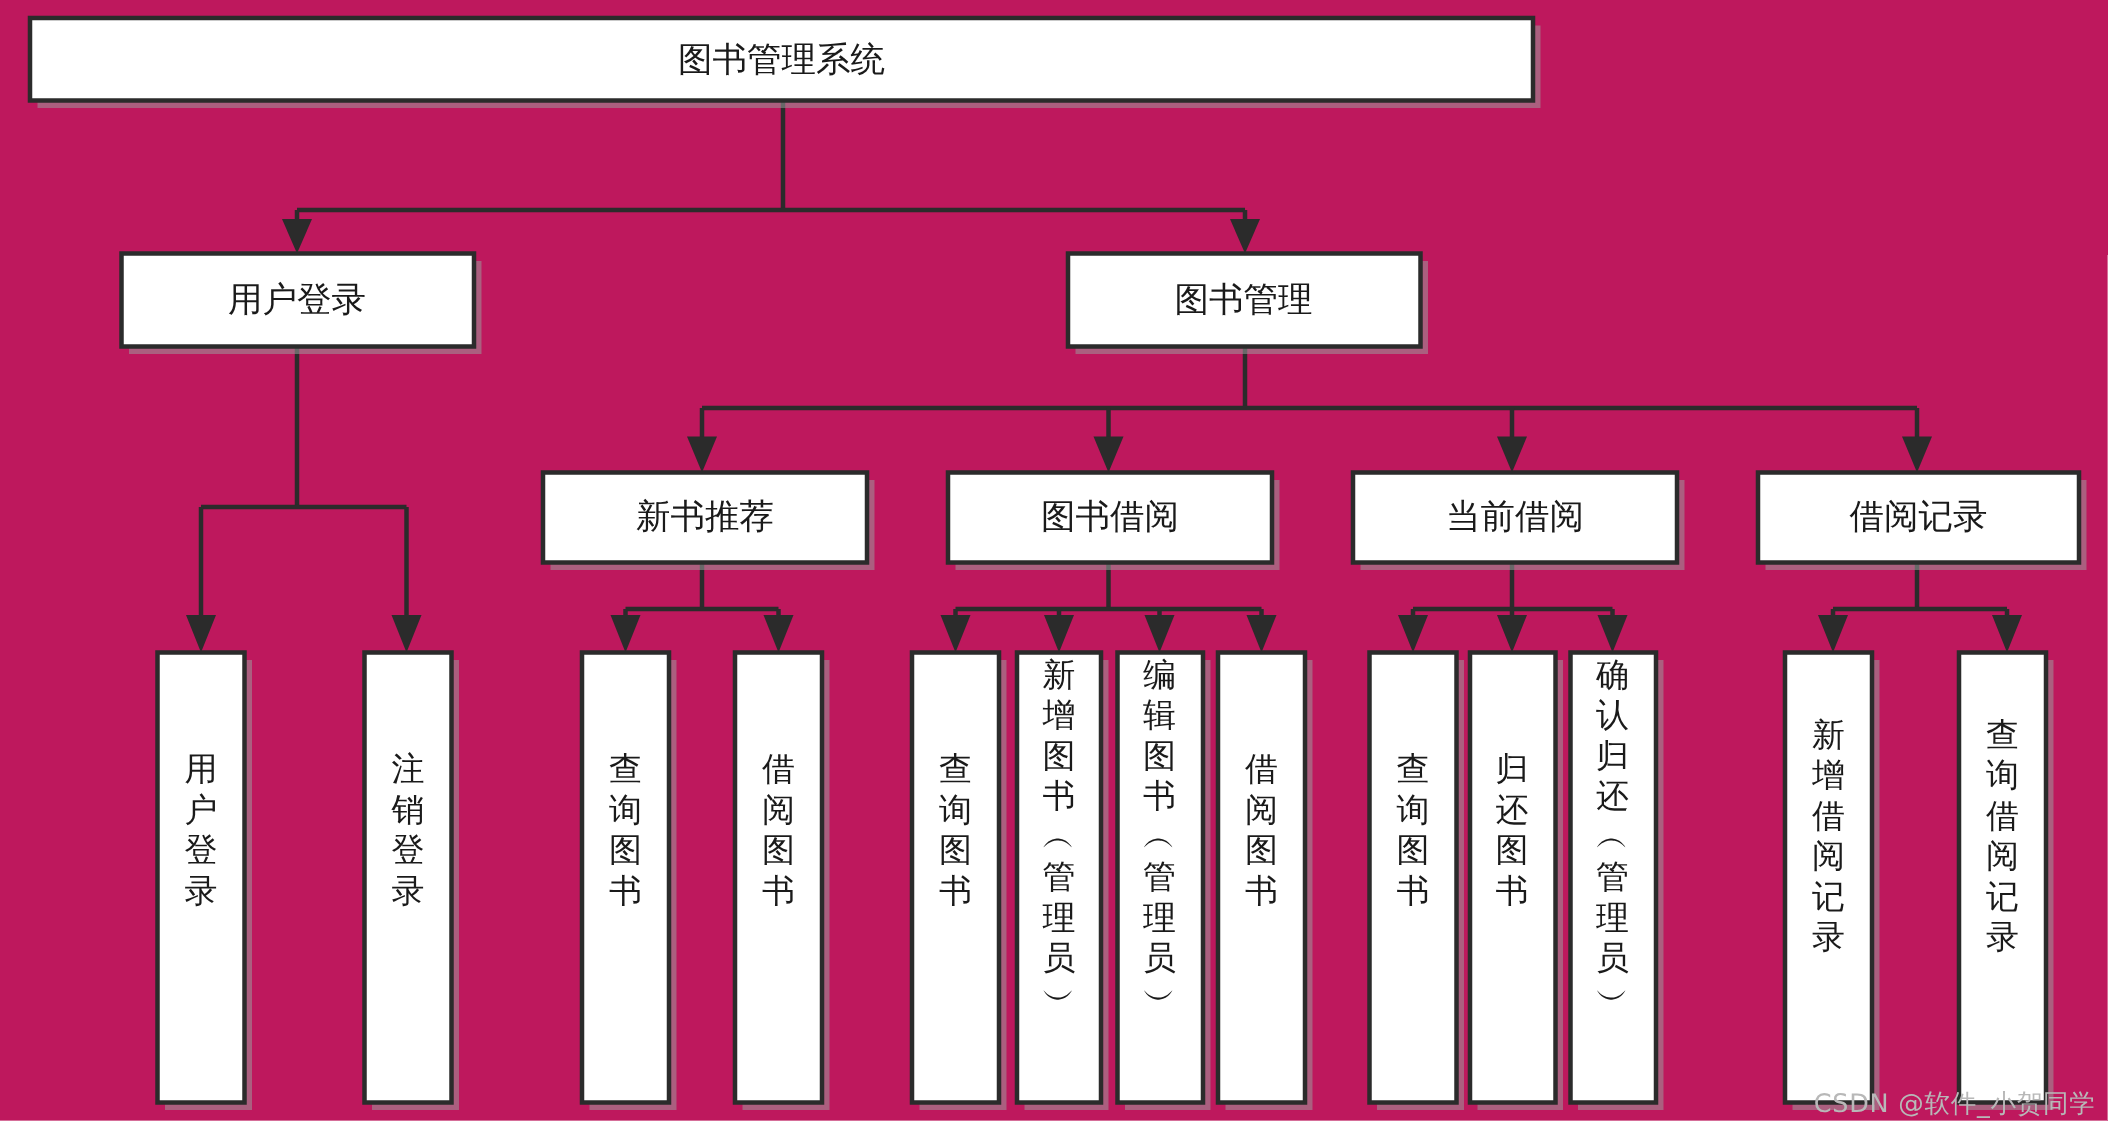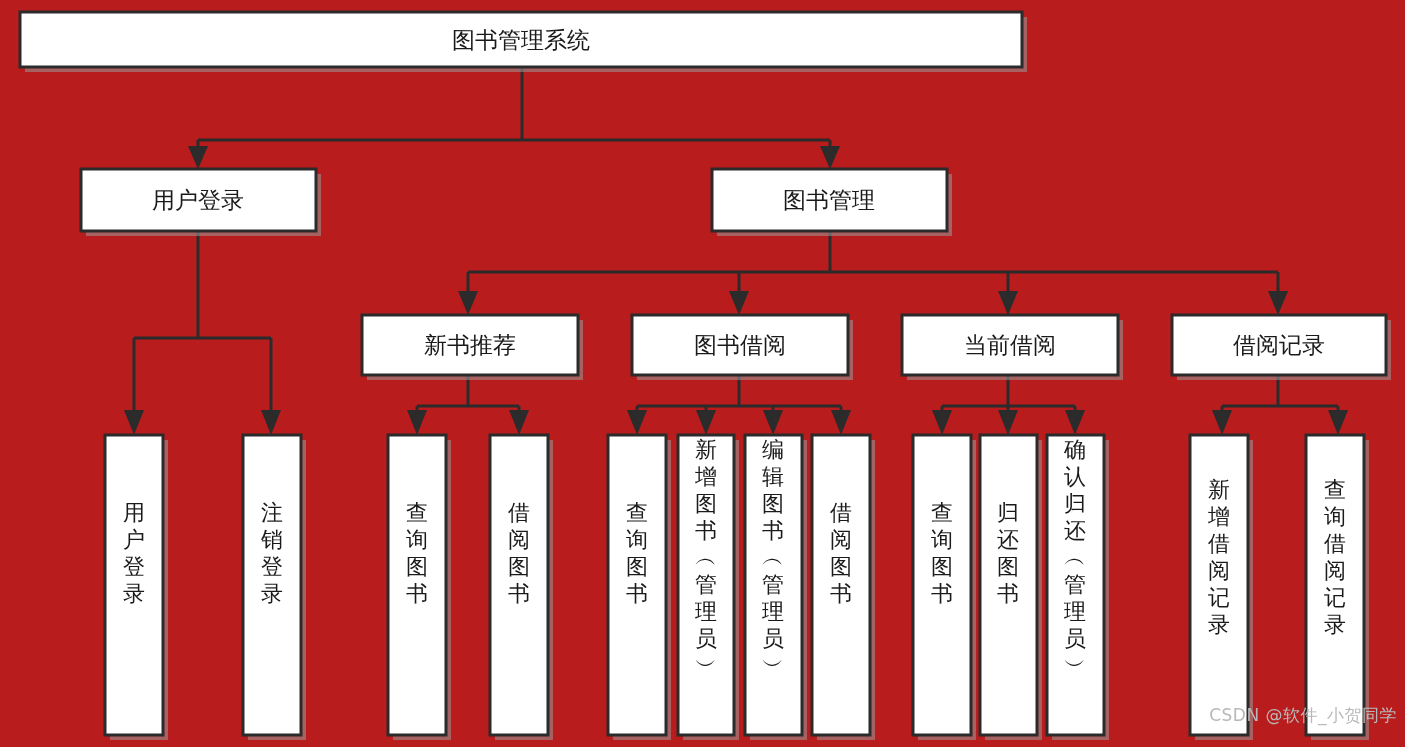--- a/index.html
+++ b/index.html
@@ -10,21 +10,21 @@
   body {
     width: 1405px;
     height: 747px;
     font-family: "DejaVu Sans", "Liberation Sans", sans-serif;
     overflow: hidden;
   }
   #diagram-root {
     position: relative;
     width: 1405px;
     height: 747px;
-    background: #b91c1c;
+    background: #be185d;
   }
   svg.flow {
     position: absolute;
     left: 0;
     top: 0;
     width: 1405px;
     height: 747px;
   }
   .node-box {
     fill: #ffffff;
@@ -53,21 +53,21 @@
   }
   .leaf-label {
     font-family: "DejaVu Sans", "Liberation Sans", sans-serif;
     fill: #1a1a1a;
     font-size: 22px;
     text-anchor: middle;
   }
   .watermark {
     position: absolute;
     right: 8px;
-    bottom: 20px;
+    bottom: 0;
     font-family: "DejaVu Sans", "Liberation Sans", sans-serif;
     font-size: 17px;
     color: #b8b8b8;
     letter-spacing: 0.5px;
     white-space: nowrap;
     user-select: none;
     text-align: center;
   }
 </style>
 </head>

